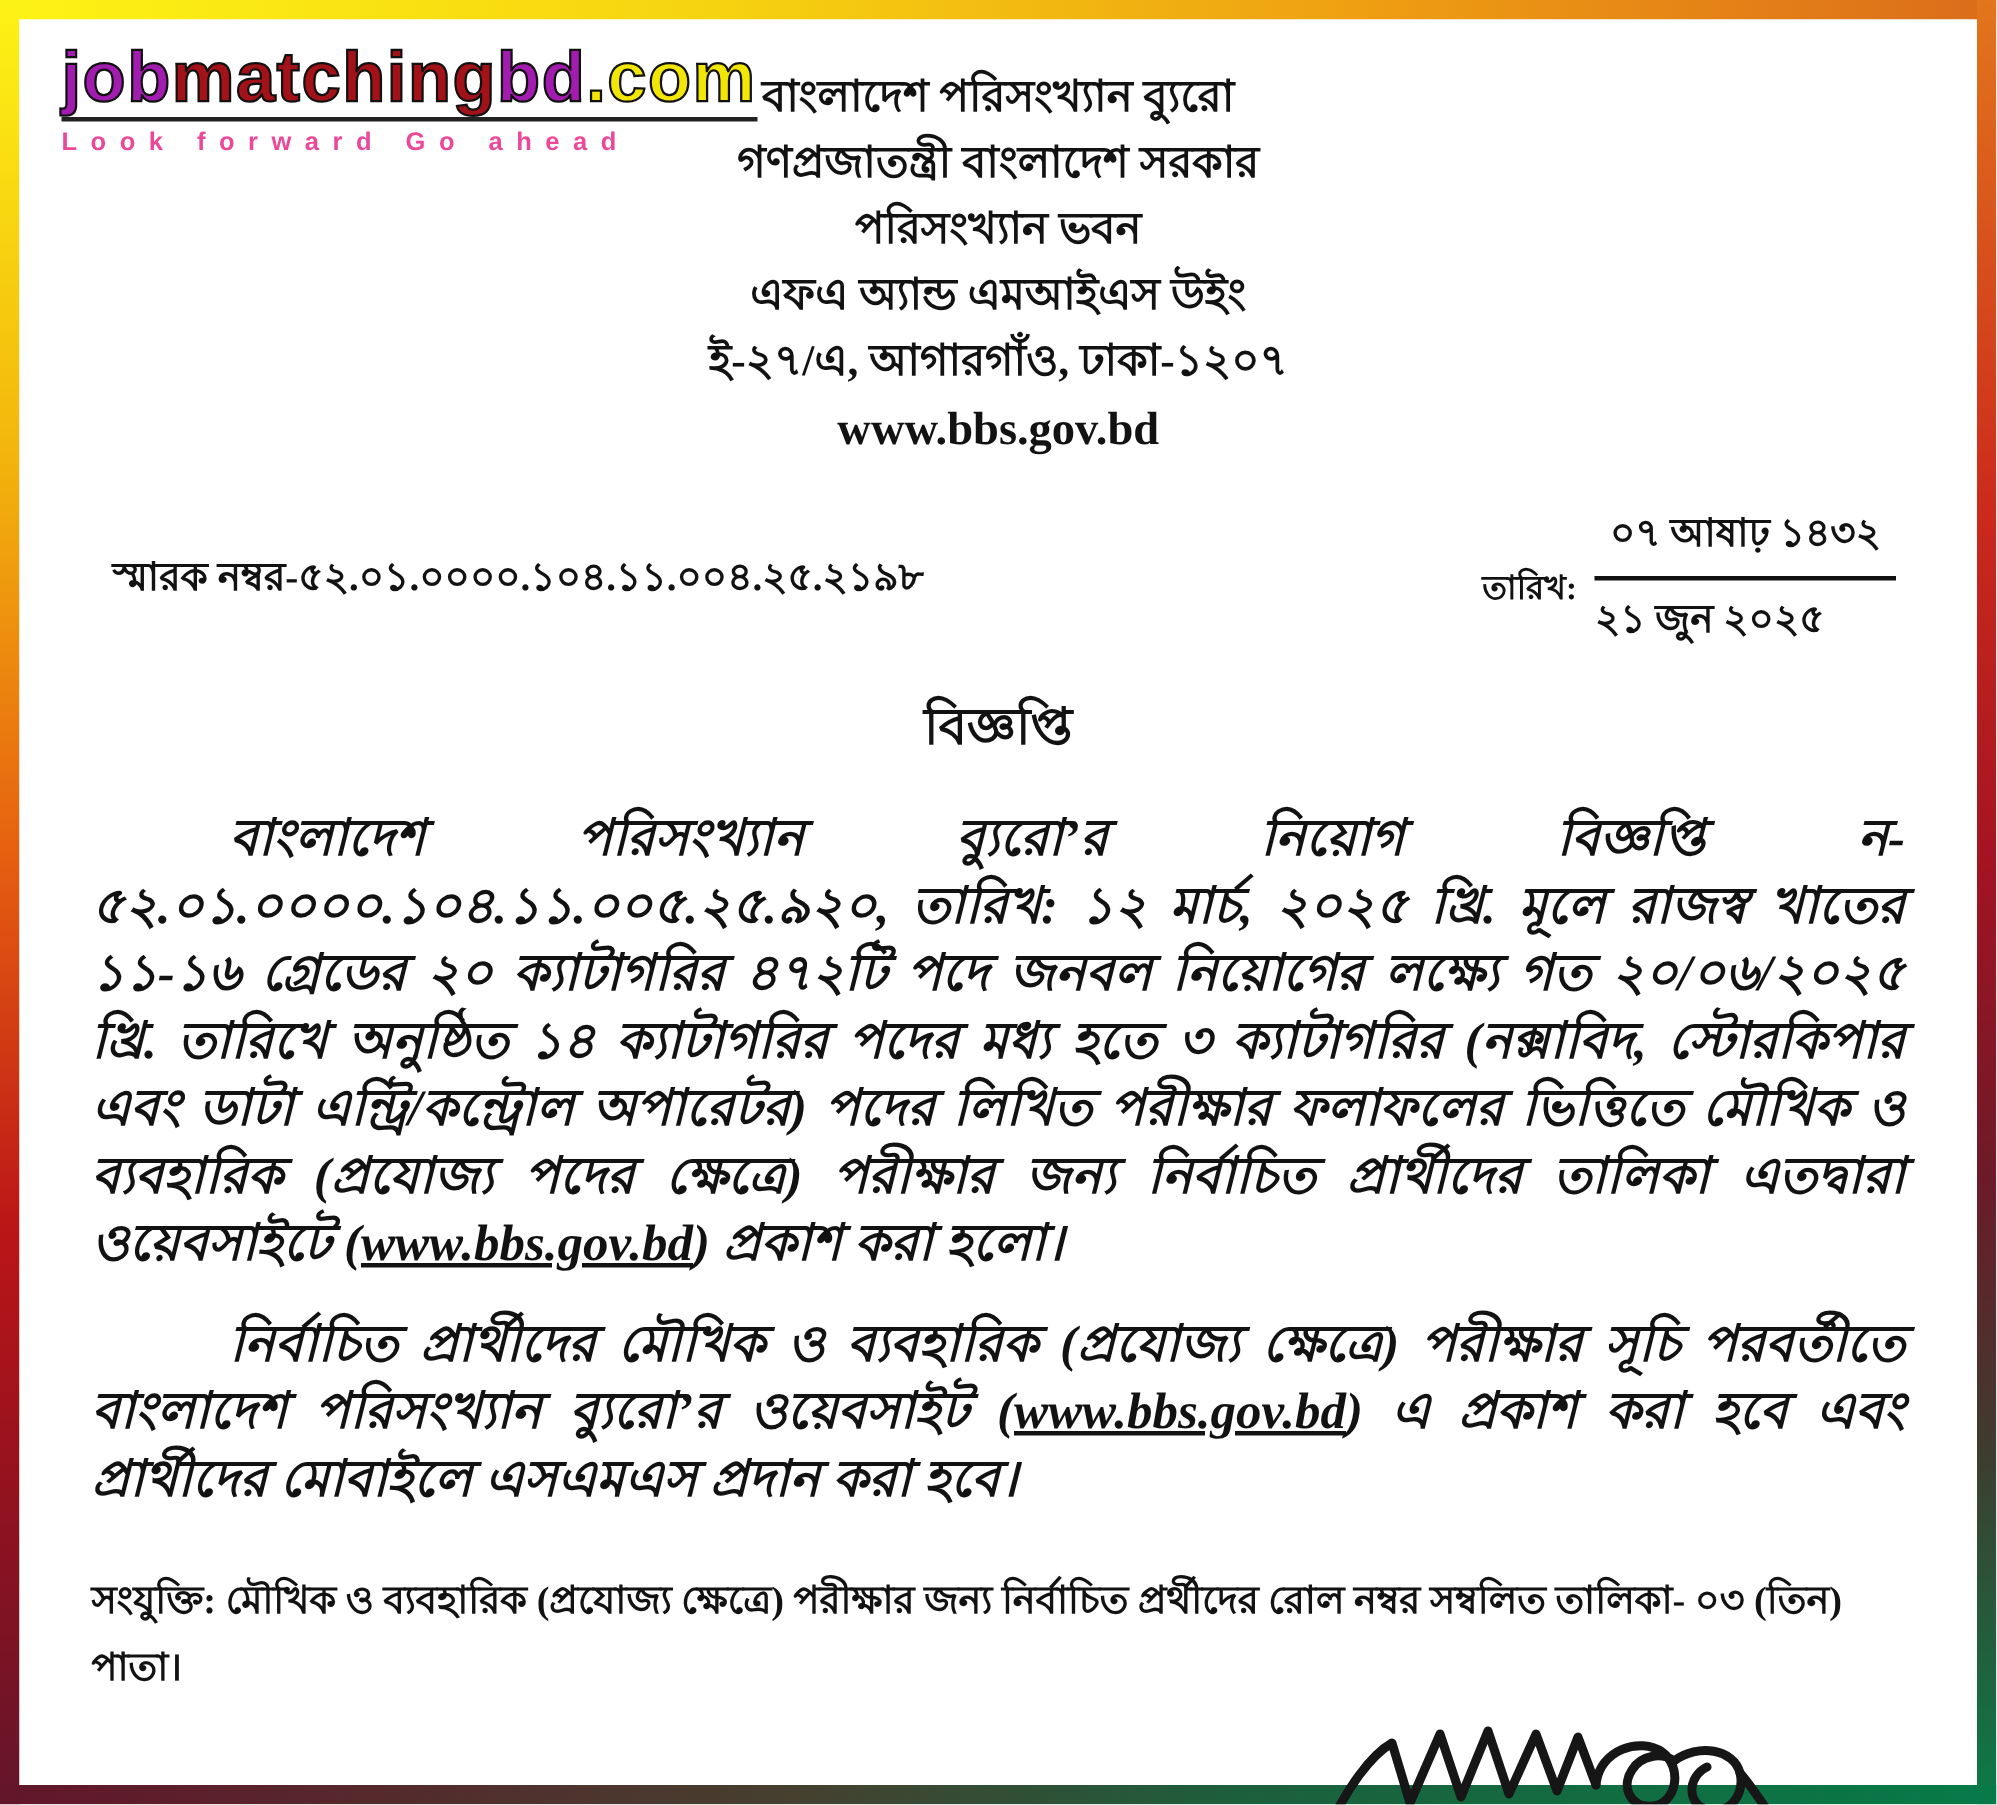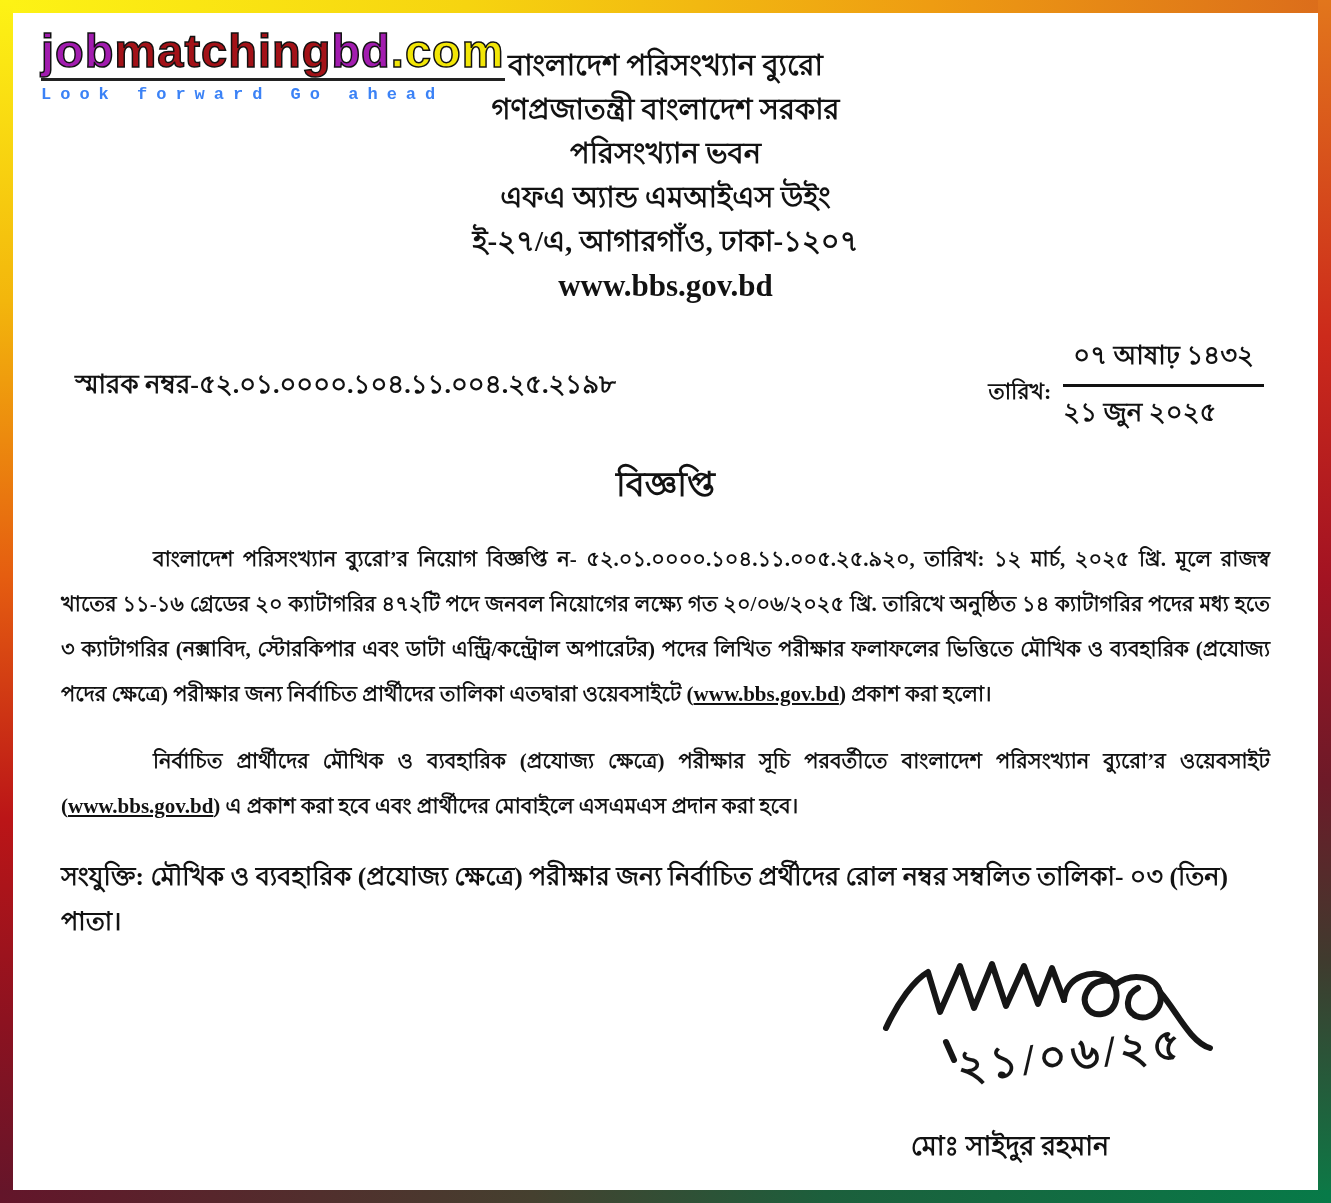--- a/index.html
+++ b/index.html
@@ -27,22 +27,22 @@
 
   
   .logo { position:absolute; top:14px; left:28px; width:440px; }
   .logo-main { font-family:"Liberation Sans","DejaVu Sans",sans-serif;
                font-size:47px; font-weight:800; letter-spacing:1px; line-height:1;
                -webkit-text-stroke:1.5px #111; padding-bottom:4px;
                border-bottom:3px solid #222; display:inline-block; }
   .lg-green { color:#a21caf; }
   .lg-red   { color:#a31218; }
   .lg-yellow{ color:#f2e607; }
-  .logo-tag { font-family:Liberation Mono, monospace;
-              font-size:17px; font-weight:700; color:#3b82f6;
+  .logo-tag { font-family:Liberation Sans, sans-serif;
+              font-size:17px; font-weight:700; color:#ec4899;
               letter-spacing:9px; margin-top:4px; white-space:nowrap; }
 
   
   .header { text-align:center; font-weight:700; padding-top:16px; }
   .h-line { font-size:29px; line-height:44px; }
   .h-url  { font-size:31px; line-height:46px; font-weight:700; }
 
   
   .memo-row { display:flex; justify-content:space-between; align-items:center;
               margin-top:26px; padding:0 6px 0 14px; }
@@ -50,25 +50,25 @@
   .date-wrap { display:flex; align-items:center; gap:12px; font-weight:700; }
   .date-label { font-size:22px; padding-top:14px; }
   .date-frac { display:flex; flex-direction:column; text-align:left; font-size:26px; }
   .date-top { padding:0 10px 5px 10px; border-bottom:3px solid #111; }
   .date-bot { padding-top:5px; }
 
   
   .title { text-align:center; font-size:34px; font-weight:700; margin-top:22px; }
 
   
-  .para { font-size:21px; line-height:45px; text-align:justify; margin-top:22px;
-          font-weight:600; }
+  .para { font-size:34px; line-height:45px; text-align:justify; margin-top:22px;
+          font-weight:600;font-style:italic; }
   .para.indent { text-indent:92px; }
   .url-link { font-weight:700; text-decoration:underline; color:#121212; cursor:pointer; }
-  .attachment { font-size:25.5px; line-height:45px; margin-top:25px; font-weight:600; }
+  .attachment { font-size:25.5px; line-height:45px; margin-top:35px; font-weight:600; }
 
   
   .sig-block { width:460px; margin-left:auto; margin-right:30px; margin-top:6px;
                text-align:center; }
   .sig-scribble { position:relative; height:175px; }
   .sig-svg { position:absolute; right:20px; top:0; }
   .sig-hand-date { position:absolute; right:55px; top:72px;
                    font-size:44px; font-weight:700; transform:rotate(-6deg);
                    letter-spacing:4px; color:#161616; }
   .sig-line { font-size:27px; line-height:42px; font-weight:700; }

